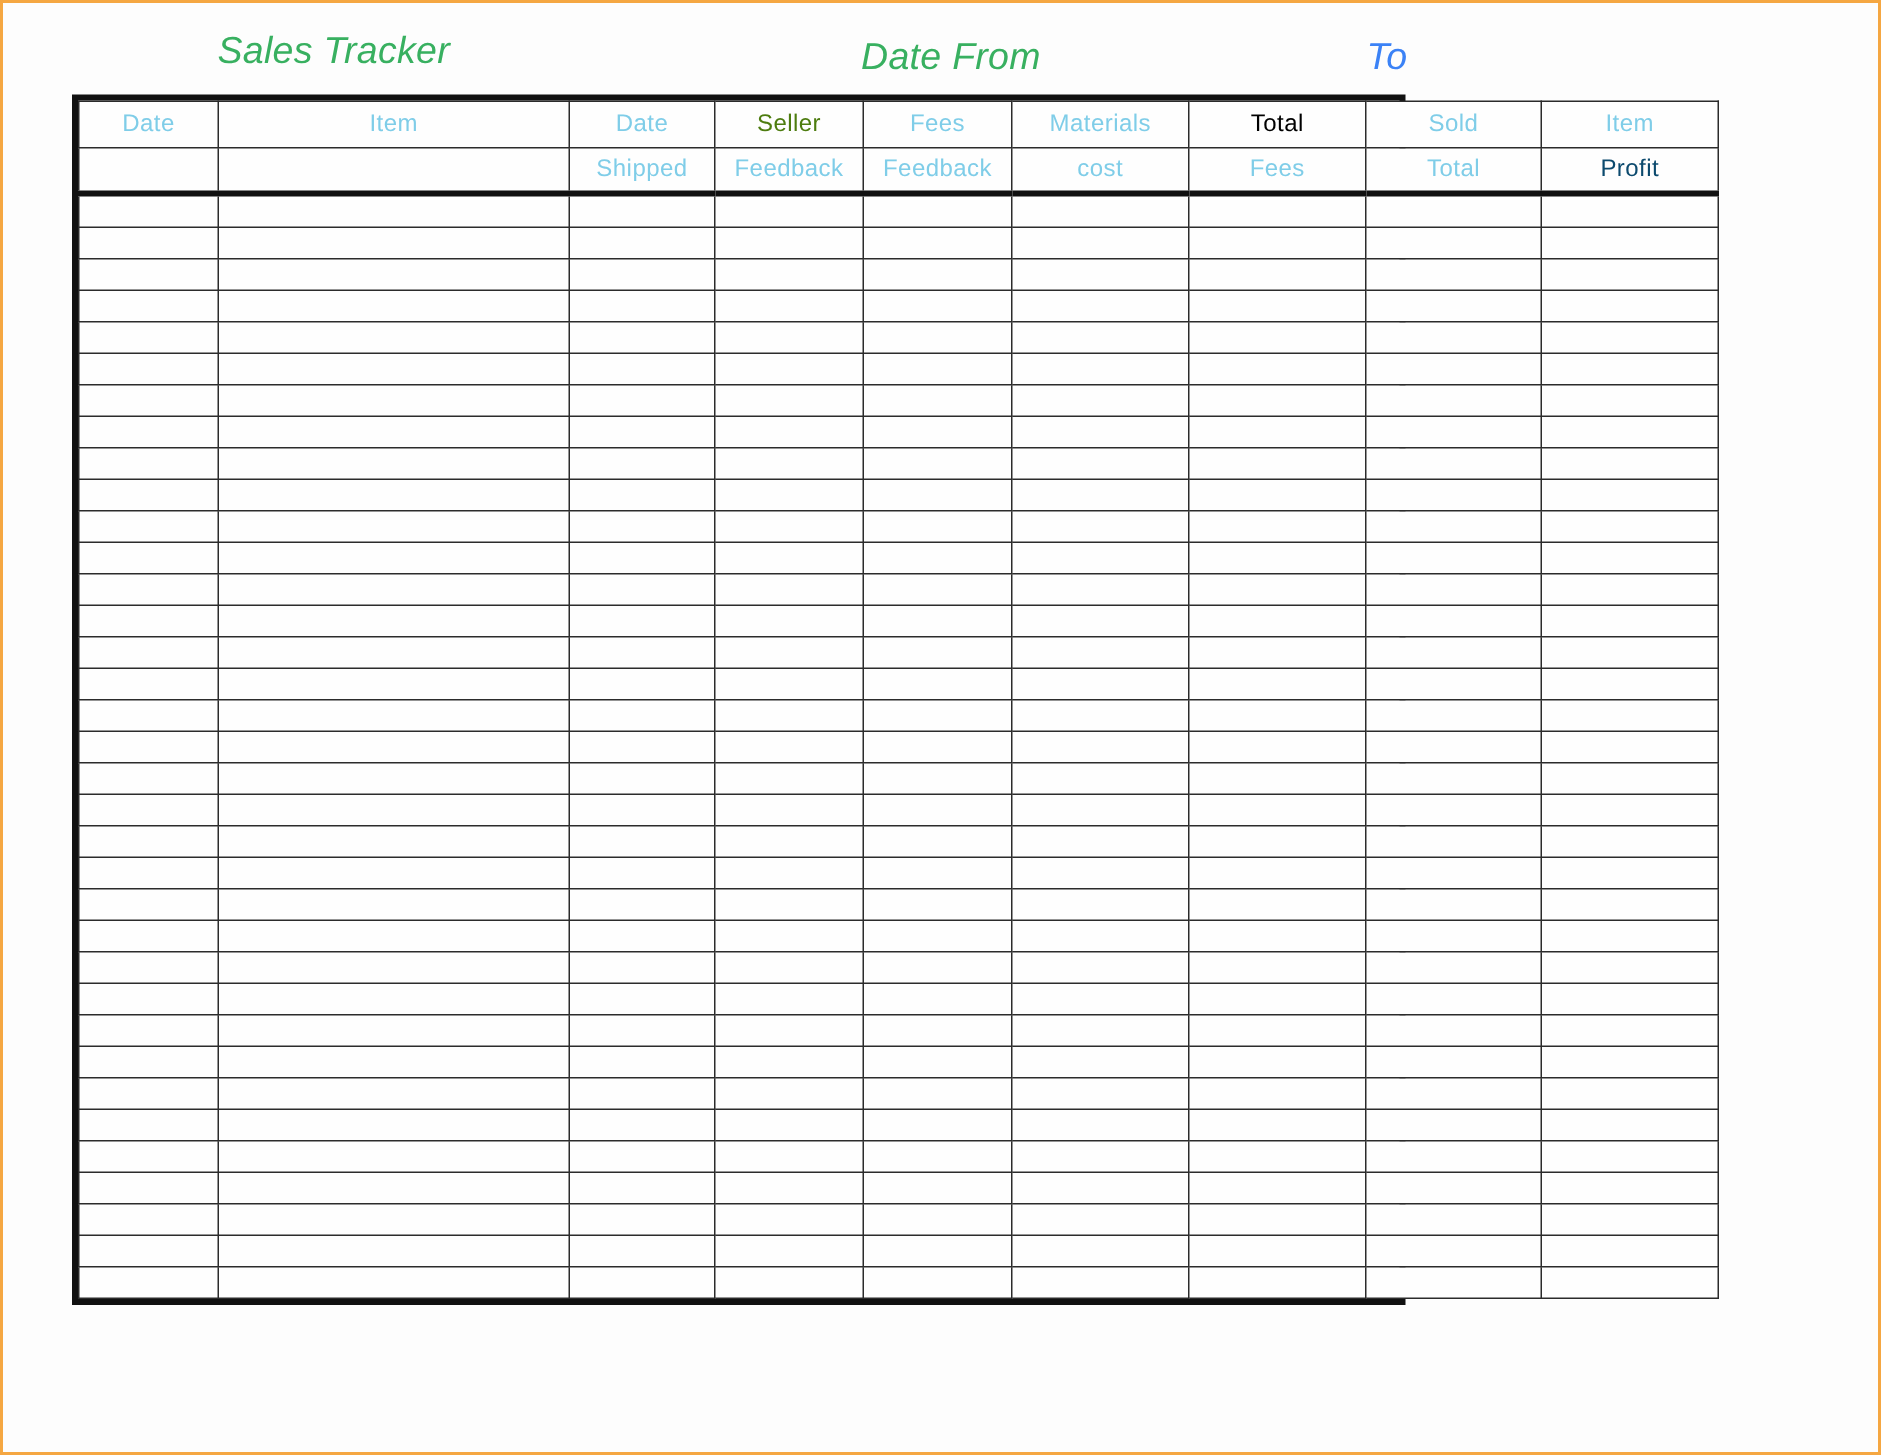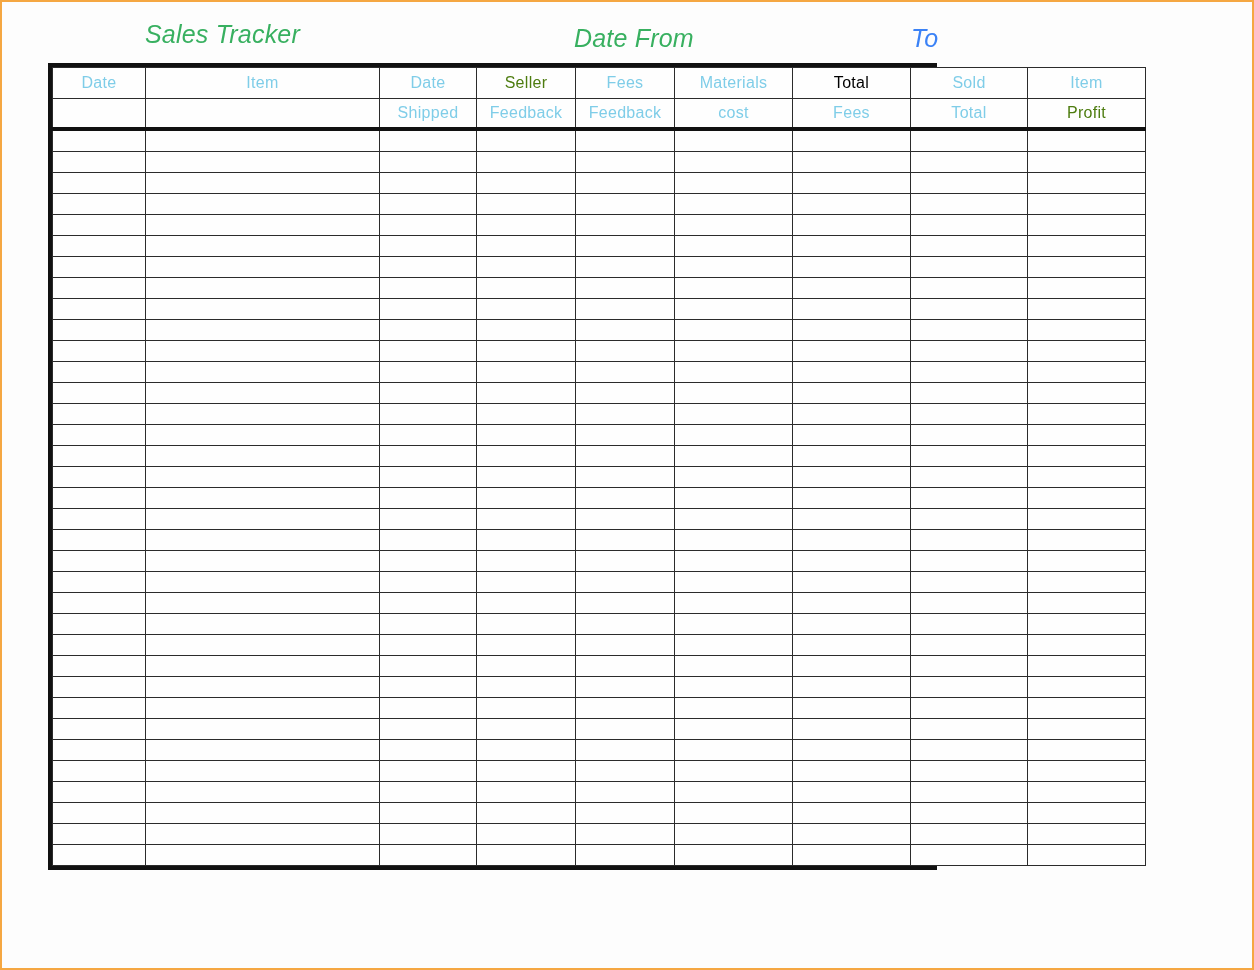--- a/index.html
+++ b/index.html
@@ -140,21 +140,21 @@
         </tr>
         <tr class="head-row-2">
           <th class="hcell" style="color: rgb(127, 205, 232); border-bottom-color: rgb(17, 17, 17);"></th>
           <th class="hcell" style="color: rgb(127, 205, 232); border-bottom-color: rgb(17, 17, 17);"></th>
           <th class="hcell" style="color: rgb(127, 205, 232); border-bottom-color: rgb(17, 17, 17);">Shipped</th>
           <th class="hcell" style="color: rgb(127, 205, 232); border-bottom-color: rgb(17, 17, 17);">Feedback</th>
           <th class="hcell" style="color: rgb(127, 205, 232); border-bottom-color: rgb(17, 17, 17);">Feedback</th>
           <th class="hcell" style="color: rgb(127, 205, 232); border-bottom-color: rgb(17, 17, 17); margin-top: 12px;">cost</th>
           <th class="hcell" style="color: rgb(127, 205, 232); border-bottom-color: rgb(17, 17, 17);">Fees</th>
           <th class="hcell" style="color: rgb(127, 205, 232); border-bottom-color: rgb(17, 17, 17);">Total</th>
-          <th class="hcell" style="color: #4d7c0f; border-bottom-color: rgb(17, 17, 17);">Profit</th>
+          <th class="hcell" style="color: #0c4a6e; border-bottom-color: rgb(17, 17, 17);">Profit</th>
         </tr>
       </thead>
       <tbody id="grid-body">
           <tr class="body-row">
             <td></td>
             <td></td>
             <td></td>
             <td></td>
             <td></td>
             <td></td>

